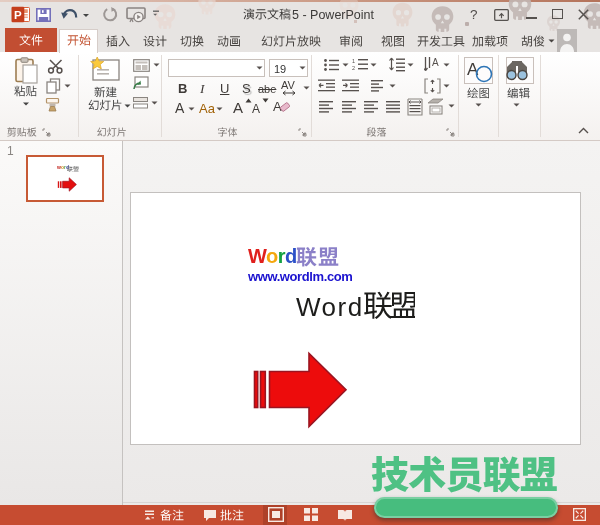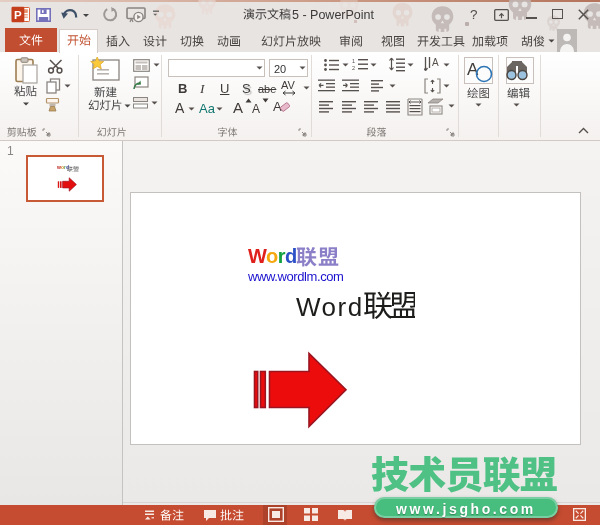--- a/index.html
+++ b/index.html
@@ -267,41 +267,41 @@
       <svg width="32" height="10" viewBox="0 -9.2 32 10.5" style="">
         <path d="M5.0 -7.8V-7.0H8.9C8.8 -2.5 8.6 -0.8 8.3 -0.4C8.2 -0.3 8.1 -0.3 7.9 -0.3C7.6 -0.3 7.0 -0.3 6.2 -0.3C6.4 -0.1 6.5 0.2 6.5 0.5C7.1 0.5 7.8 0.5 8.2 0.5C8.5 0.4 8.8 0.3 9.0 0.0C9.4 -0.5 9.6 -2.2 9.7 -7.4C9.7 -7.5 9.7 -7.8 9.7 -7.8ZM0.9 0.0C1.2 -0.1 1.6 -0.2 4.7 -0.8C4.9 -0.3 5.0 0.1 5.1 0.4L5.8 0.1C5.6 -0.7 5.0 -2.0 4.5 -3.0L3.8 -2.8C4.0 -2.4 4.2 -1.9 4.4 -1.5L2.0 -1.1C3.1 -2.4 4.2 -4.1 5.1 -5.8L4.3 -6.2C4.1 -5.8 3.9 -5.4 3.7 -5.0L1.7 -4.8C2.4 -5.9 3.1 -7.2 3.6 -8.5L2.8 -8.8C2.3 -7.4 1.5 -5.8 1.2 -5.4C1.0 -5.0 0.8 -4.8 0.5 -4.7C0.6 -4.5 0.8 -4.1 0.8 -3.9C1.0 -4.0 1.3 -4.1 3.3 -4.2C2.6 -3.0 1.9 -2.0 1.6 -1.7C1.2 -1.2 0.9 -0.8 0.6 -0.8C0.7 -0.5 0.9 -0.2 0.9 0.0Z M11.6 -6.7C11.5 -5.8 11.3 -4.7 11.1 -4.1L11.7 -3.8C12.0 -4.6 12.1 -5.7 12.1 -6.6ZM14.5 -6.8C14.3 -6.2 14.0 -5.2 13.7 -4.7L14.2 -4.4C14.5 -5.0 14.9 -5.9 15.2 -6.6ZM12.8 -8.8V-5.4C12.8 -3.4 12.6 -1.3 11.0 0.3C11.1 0.4 11.4 0.7 11.5 0.8C12.4 -0.0 12.9 -1.1 13.2 -2.1C13.7 -1.6 14.3 -0.9 14.6 -0.5L15.1 -1.1C14.9 -1.4 13.8 -2.6 13.4 -2.9C13.5 -3.7 13.6 -4.6 13.6 -5.4V-8.8ZM15.2 -8.0V-7.2H17.9V-0.3C17.9 -0.1 17.9 -0.1 17.6 -0.1C17.4 -0.0 16.7 -0.0 15.9 -0.1C16.0 0.2 16.1 0.5 16.2 0.8C17.2 0.8 17.9 0.8 18.2 0.6C18.6 0.5 18.8 0.2 18.8 -0.3V-7.2H20.6V-8.0Z M22.9 -8.5V-5.1C22.9 -3.2 22.7 -1.2 21.4 0.2C21.6 0.4 21.9 0.7 22.0 0.9C23.0 -0.2 23.4 -1.5 23.6 -2.8H28.0V0.8H28.9V-3.6H23.7C23.7 -4.1 23.7 -4.6 23.7 -5.1V-5.3H30.5V-6.1H27.5V-8.8H26.7V-6.1H23.7V-8.5Z" fill="#7b7572"></path>
       </svg>
     </div>
 <div class="abs" style="left:161px;top:55px;width:1px;height:82px;background:#e2dcd8;"></div>
 <div class="abs" style="left:168px;top:59px;width:97px;height:18px;background:#fff;border:1px solid #c8c0bb;"></div>
 <svg class="abs" style="left:256px;top:66px;" width="7" height="5" viewBox="0 0 7 5">
       <path d="M0.5 0.5l3 3 3-3z" fill="#57514e"></path>
     </svg>
 <div class="abs" style="left:269px;top:59px;width:39px;height:18px;background:#fff;border:1px solid #c8c0bb;"></div>
-<div class="abs" style="left:274px;top:63px;font-size:11px;color:#333;">20</div>
+<div class="abs" style="left:274px;top:63px;font-size:11px;color:#333;">19</div>
 <svg class="abs" style="left:299px;top:66px;" width="7" height="5" viewBox="0 0 7 5">
       <path d="M0.5 0.5l3 3 3-3z" fill="#57514e"></path>
     </svg>
 <div class="abs" style="left:178px;top:81px;font-size:13px;font-weight:bold;color:#3f3b38;">B</div>
 <div class="abs" style="left:200px;top:81px;font-size:13.5px;font-style:italic;font-family:'Liberation Serif',serif;color:#3f3b38;">I</div>
 <div class="abs" style="left:220px;top:81px;font-size:13px;color:#3f3b38;text-decoration:underline;">U</div>
 <div class="abs" style="left:242px;top:81px;font-size:13px;color:#3f3b38;text-shadow:1.5px 1.5px 1px #bbb;">S</div>
 <div class="abs" style="left:258px;top:83px;font-size:11px;color:#3f3b38;text-decoration:line-through;">abe</div>
 <svg class="abs" style="left:281px;top:80px;" width="19" height="16" viewBox="0 0 19 16">
 <text x="0" y="9" font-size="11" font-family="Liberation Sans" fill="#3f3b38">AV</text>
 <path d="M2 13h12M2 13l2.5-2M2 13l2.5 2M14 13l-2.5-2M14 13l-2.5 2" stroke="#3f3b38" stroke-width="1"></path>
     </svg>
 <svg class="abs" style="left:303px;top:86px;" width="7" height="5" viewBox="0 0 7 5">
       <path d="M0.5 0.5l3 3 3-3z" fill="#57514e"></path>
     </svg>
 <div class="abs" style="left:175px;top:100px;font-size:14px;color:#3f3b38;">A</div>
 <svg class="abs" style="left:188px;top:107px;" width="7" height="5" viewBox="0 0 7 5">
       <path d="M0.5 0.5l3 3 3-3z" fill="#57514e"></path>
     </svg>
-<div class="abs" style="left:199px;top:101px;font-size:13px;color:#0f766e;">Aa</div>
+<div class="abs" style="left:199px;top:101px;font-size:13px;color:#a16207;">Aa</div>
 <svg class="abs" style="left:216px;top:107px;" width="7" height="5" viewBox="0 0 7 5">
       <path d="M0.5 0.5l3 3 3-3z" fill="#57514e"></path>
     </svg>
 
 <div class="abs" style="left:233px;top:99px;font-size:15px;color:#3f3b38;">A</div>
 <svg class="abs" style="left:245px;top:98px;" width="7" height="6" viewBox="0 0 7 6">
       <path d="M3.5 0.5l3 4h-6z" fill="#3f3b38"></path>
     </svg>
 <div class="abs" style="left:252px;top:102px;font-size:12px;color:#3f3b38;">A</div>
 <svg class="abs" style="left:262px;top:98px;" width="7" height="6" viewBox="0 0 7 6">
@@ -487,21 +487,21 @@
 <rect x="2.8" y="4.3" width="1.8" height="6.6" fill="#d81414"></rect>
 <path d="M5.6 4.3 h6.6 V0.8 L19.4 7.5 L12.2 14.2 V10.9 H5.6 Z" fill="#e30f0f" stroke="#a01622" stroke-width="0.7"></path>
     </svg>
 <div class="abs" style="left:130px;top:192px;width:451px;height:253px;background:#fff;border:1px solid #c3c0be;"></div>
 <div class="abs" style="left:248px;top:246px;font-size:20px;line-height:1;font-weight:bold;font-family:'Liberation Sans',sans-serif;letter-spacing:-0.5px;"><span style="color:#e0201d;">W</span><span style="color:#f5a70d;">o</span><span style="color:#15a143;">r</span><span style="color:#2c50c8;">d</span></div>
 <div style="position:absolute;left:296px;top:245.5px;">
       <svg width="44" height="21" viewBox="0 -18.5 44 21.0" style="">
         <path d="M10.0 -16.5C10.7 -15.6 11.5 -14.4 11.9 -13.5H9.6V-11.2H13.1V-8.5V-8.3H9.2V-6.0H12.9C12.5 -3.9 11.4 -1.5 8.3 0.3C8.9 0.8 9.7 1.6 10.1 2.1C12.3 0.7 13.7 -1.0 14.5 -2.7C15.5 -0.7 17.0 0.9 18.9 1.8C19.3 1.2 20.0 0.3 20.6 -0.2C18.1 -1.2 16.4 -3.4 15.5 -6.0H20.2V-8.3H15.7V-8.5V-11.2H19.6V-13.5H17.2C17.8 -14.5 18.5 -15.7 19.1 -16.8L16.5 -17.5C16.1 -16.3 15.4 -14.6 14.7 -13.5H12.4L14.1 -14.4C13.7 -15.3 12.8 -16.6 12.0 -17.5ZM0.6 -3.2 1.1 -0.9 6.2 -1.7V1.9H8.3V-2.1L9.9 -2.4L9.7 -4.6L8.3 -4.3V-14.8H9.1V-17.1H0.9V-14.8H1.8V-3.3ZM4.0 -14.8H6.2V-12.6H4.0ZM4.0 -10.5H6.2V-8.3H4.0ZM4.0 -6.2H6.2V-4.0L4.0 -3.7Z M32.6 -17.2V-13.0C32.6 -11.1 32.4 -8.9 30.4 -7.3C30.9 -7.0 31.8 -6.2 32.2 -5.7C33.4 -6.7 34.1 -8.0 34.5 -9.4H38.5V-8.4C38.5 -8.1 38.4 -8.0 38.1 -8.0C37.9 -8.0 36.9 -8.0 36.1 -8.1C36.4 -7.5 36.8 -6.6 37.0 -6.0C38.3 -6.0 39.3 -6.0 40.0 -6.4C40.8 -6.7 41.0 -7.3 41.0 -8.4V-17.2ZM34.9 -15.3H38.5V-14.1H34.9ZM34.9 -12.3H38.5V-11.1H34.8C34.9 -11.5 34.9 -11.9 34.9 -12.3ZM26.2 -11.6H28.8V-10.1H26.2ZM26.2 -13.4V-15.0H28.8V-13.4ZM23.9 -16.9V-7.1H26.2V-8.1H31.1V-16.9ZM25.1 -5.6V-0.9H22.7V1.3H42.3V-0.9H40.0V-5.6ZM27.5 -0.9V-3.7H29.3V-0.9ZM31.6 -0.9V-3.7H33.4V-0.9ZM35.7 -0.9V-3.7H37.5V-0.9Z" fill="#8b80c8"></path>
       </svg>
     </div>
-<div class="abs" style="left:248px;top:269.5px;font-size:13px;line-height:1;font-weight:normal;letter-spacing:-0.4px;color:#1b12cf;font-family:'Liberation Sans',sans-serif;">www.wordlm.com</div>
+<div class="abs" style="left:248px;top:269.5px;font-size:13px;line-height:1;font-weight:bold;letter-spacing:-0.4px;color:#1b12cf;font-family:'Liberation Sans',sans-serif;">www.wordlm.com</div>
 <div class="abs" style="left:296px;top:294px;font-size:26px;line-height:1;letter-spacing:1.5px;color:#1d1d1b;font-family:'Liberation Sans',sans-serif;">Word</div>
 <div style="position:absolute;left:362.5px;top:290px;">
       <svg width="52" height="30" viewBox="0 -26.4 52 30.0" style="">
         <path d="M14.5 -23.8C15.8 -22.4 17.0 -20.4 17.5 -19.1L19.4 -20.2C18.9 -21.5 17.6 -23.3 16.4 -24.7ZM24.3 -24.7C23.6 -23.0 22.2 -20.6 21.1 -19.0H13.6V-16.9H19.1V-13.3L19.1 -11.4H12.8V-9.3H18.8C18.3 -5.9 16.6 -2.0 11.8 1.1C12.3 1.4 13.1 2.2 13.5 2.6C17.3 0.0 19.3 -3.0 20.3 -6.0C21.9 -2.2 24.3 0.7 27.5 2.4C27.8 1.8 28.5 1.0 29.0 0.5C25.2 -1.2 22.5 -4.9 21.2 -9.3H28.7V-11.4H21.3L21.3 -13.2V-16.9H27.5V-19.0H23.4C24.5 -20.4 25.6 -22.3 26.6 -24.0ZM1.1 -4.0 1.6 -1.9 9.4 -3.2V2.4H11.4V-3.6L13.9 -4.0L13.7 -6.0L11.4 -5.6V-21.9H12.7V-23.9H1.4V-21.9H3.0V-4.3ZM5.1 -21.9H9.4V-17.6H5.1ZM5.1 -15.7H9.4V-11.4H5.1ZM5.1 -9.5H9.4V-5.3L5.1 -4.6Z M41.5 -24.3V-18.1C41.5 -15.4 41.1 -12.1 38.1 -9.8C38.6 -9.5 39.4 -8.8 39.6 -8.3C41.5 -9.8 42.6 -11.7 43.1 -13.7H50.6V-11.2C50.6 -10.7 50.5 -10.7 50.1 -10.6C49.6 -10.6 48.2 -10.6 46.7 -10.7C47.0 -10.1 47.4 -9.3 47.5 -8.7C49.5 -8.7 50.9 -8.7 51.7 -9.1C52.6 -9.4 52.8 -10.0 52.8 -11.1V-24.3ZM43.6 -22.4H50.6V-19.8H43.6ZM43.6 -18.1H50.6V-15.4H43.4C43.5 -16.3 43.6 -17.2 43.6 -18.0ZM31.0 -17.0H36.5V-13.8H31.0ZM31.0 -18.8V-22.0H36.5V-18.8ZM29.0 -23.8V-10.3H31.0V-12.0H38.6V-23.8ZM30.8 -7.8V-0.4H27.3V1.6H54.6V-0.4H51.3V-7.8ZM32.9 -0.4V-5.9H36.9V-0.4ZM39.0 -0.4V-5.9H43.0V-0.4ZM45.1 -0.4V-5.9H49.1V-0.4Z" fill="#1d1d1b"></path>
       </svg>
     </div>
 <svg class="abs" style="left:252px;top:350px;" width="98" height="81" viewBox="0 0 98 81">
 <g fill="#ed0c0c" stroke="#9b1420" stroke-width="1.6">
 <rect x="2.5" y="21.5" width="3.2" height="36"></rect>
 <rect x="8.5" y="21.5" width="4.8" height="36"></rect>
@@ -545,13 +545,12 @@
 <svg class="abs" style="left:573px;top:508px;" width="13" height="13" viewBox="0 0 14 14">
 <rect x="0.7" y="0.7" width="12.6" height="12.6" fill="none" stroke="#f7e9e3" stroke-width="1.4"></rect>
 <path d="M3 3l3 3M11 3L8 6M3 11l3-3M11 11L8 8" stroke="#f7e9e3" stroke-width="1.3"></path>
     </svg>
 <div style="position:absolute;left:370.5px;top:454.5px;">
       <svg width="186" height="38" viewBox="0 -33.4 186 38.0" style="">
         <path d="M22.6 -32.5V-27.4H14.8V-22.3H22.6V-18.4H15.4V-13.4H17.9L16.1 -12.9C17.4 -9.8 19.1 -7.0 21.1 -4.7C18.6 -3.2 15.8 -2.2 12.6 -1.5C13.7 -0.3 15.0 2.1 15.5 3.5C19.2 2.4 22.3 1.1 25.1 -0.8C27.7 1.1 30.7 2.6 34.3 3.6C35.0 2.2 36.6 0.0 37.8 -1.1C34.6 -1.8 31.9 -3.0 29.5 -4.4C32.6 -7.7 34.9 -11.8 36.3 -17.2L32.7 -18.6L31.8 -18.4H28.0V-22.3H36.3V-27.4H28.0V-32.5ZM21.5 -13.4H29.3C28.3 -11.3 26.9 -9.4 25.3 -7.8C23.7 -9.5 22.5 -11.4 21.5 -13.4ZM5.4 -32.5V-25.5H1.3V-20.4H5.4V-14.6L0.8 -13.6L2.2 -8.4L5.4 -9.1V-2.4C5.4 -1.8 5.2 -1.6 4.7 -1.6C4.2 -1.6 2.7 -1.6 1.3 -1.7C2.0 -0.3 2.7 1.9 2.8 3.3C5.6 3.3 7.6 3.2 9.0 2.4C10.4 1.5 10.9 0.2 10.9 -2.3V-10.4L14.7 -11.4L14.0 -16.5L10.9 -15.8V-20.4H14.4V-25.5H10.9V-32.5Z M60.2 -29.0C62.1 -27.3 64.9 -24.9 66.1 -23.3H59.4V-32.5H53.3V-23.3H39.4V-17.9H51.8C48.7 -12.6 43.5 -7.6 37.7 -4.8C39.1 -3.6 41.0 -1.3 42.0 0.1C46.3 -2.4 50.2 -6.1 53.3 -10.4V3.6H59.4V-12.3C62.5 -7.6 66.4 -3.2 70.3 -0.2C71.3 -1.7 73.3 -4.0 74.7 -5.2C70.0 -8.2 64.9 -13.1 61.8 -17.9H73.0V-23.3H66.3L70.5 -27.0C69.1 -28.5 66.2 -30.8 64.3 -32.3Z M86.8 -26.4H100.1V-24.3H86.8ZM80.9 -31.0V-19.6H106.3V-31.0ZM90.1 -11.3V-8.1C90.1 -5.9 88.9 -2.6 76.2 -0.4C77.6 0.7 79.3 2.9 80.1 4.1C93.6 1.0 96.1 -3.9 96.1 -8.0V-11.3ZM94.9 -1.2C99.1 0.2 105.1 2.5 108.0 4.0L110.8 -0.8C107.7 -2.2 101.5 -4.2 97.6 -5.3ZM79.2 -17.7V-3.8H84.9V-12.7H102.1V-4.4H108.2V-17.7Z M112.5 -6.2 113.6 -1.1 122.3 -2.6V3.6H126.9V0.4C128.3 1.4 129.9 3.0 130.7 4.1C134.3 1.9 136.6 -0.8 138.1 -3.5C139.9 -0.4 142.3 2.0 145.5 3.6C146.3 2.1 147.9 0.0 149.1 -1.0C144.7 -2.7 141.8 -6.1 140.3 -10.2L140.4 -10.3H148.4V-15.3H140.7V-19.7H147.5V-24.7H143.6C144.5 -26.3 145.6 -28.4 146.6 -30.4L141.1 -31.8C140.4 -29.6 139.3 -26.7 138.2 -24.7H134.2L137.6 -26.4C136.9 -28.0 135.3 -30.2 133.8 -31.9L129.4 -29.8C130.7 -28.3 132.0 -26.3 132.7 -24.7H129.2V-19.7H135.1V-15.3H128.5V-10.3H134.7C134.0 -6.9 132.1 -3.0 126.9 0.0V-3.5L129.7 -4.0L129.4 -8.7L126.9 -8.3V-26.3H128.1V-31.2H113.0V-26.3H114.4V-6.4ZM119.2 -26.3H122.3V-23.0H119.2ZM119.2 -18.5H122.3V-15.3H119.2ZM119.2 -10.9H122.3V-7.6L119.2 -7.1Z M154.3 -10.3V-2.1H149.8V2.6H185.8V-2.1H181.6V-10.3H167.9C170.0 -12.0 171.2 -14.3 171.9 -16.7H177.9V-15.8C177.9 -15.3 177.7 -15.2 177.2 -15.2C176.8 -15.2 175.1 -15.1 173.9 -15.2C174.6 -14.1 175.5 -12.1 175.8 -10.8C178.1 -10.8 180.0 -10.8 181.4 -11.6C182.9 -12.3 183.4 -13.5 183.4 -15.7V-31.4H167.8V-23.8C167.8 -21.0 167.6 -17.8 165.4 -15.2V-30.8H152.0V-12.7H156.9V-14.5H164.8L163.9 -13.7C165.0 -13.0 166.9 -11.3 167.7 -10.3ZM172.8 -27.2H177.9V-25.7H172.8ZM172.7 -22.0H177.9V-20.4H172.6ZM156.9 -20.6H160.4V-18.7H156.9ZM156.9 -24.6V-26.6H160.4V-24.6ZM159.4 -2.1V-6.1H161.6V-2.1ZM166.7 -2.1V-6.1H168.9V-2.1ZM173.9 -2.1V-6.1H176.2V-2.1Z" fill="#4fc184"></path>
       </svg>
     </div>
 <div class="abs" style="left:374px;top:497px;width:184px;height:21px;background:#47bd7e;border-radius:10.5px;box-shadow:0 2.5px 4px rgba(40,40,40,0.5),inset 0 0 0 2px rgba(255,255,255,0.28);"></div>
-<div class="abs" style="left:374px;top:501px;width:184px;text-align:center;font-size:14px;font-weight:bold;color:#fff;letter-spacing:2.6px;text-shadow:0 1px 1px rgba(0,0,0,0.3);font-family:'Liberation Sans',sans-serif;">www.jsgho.com</div>
 </div>
 </body></html>

